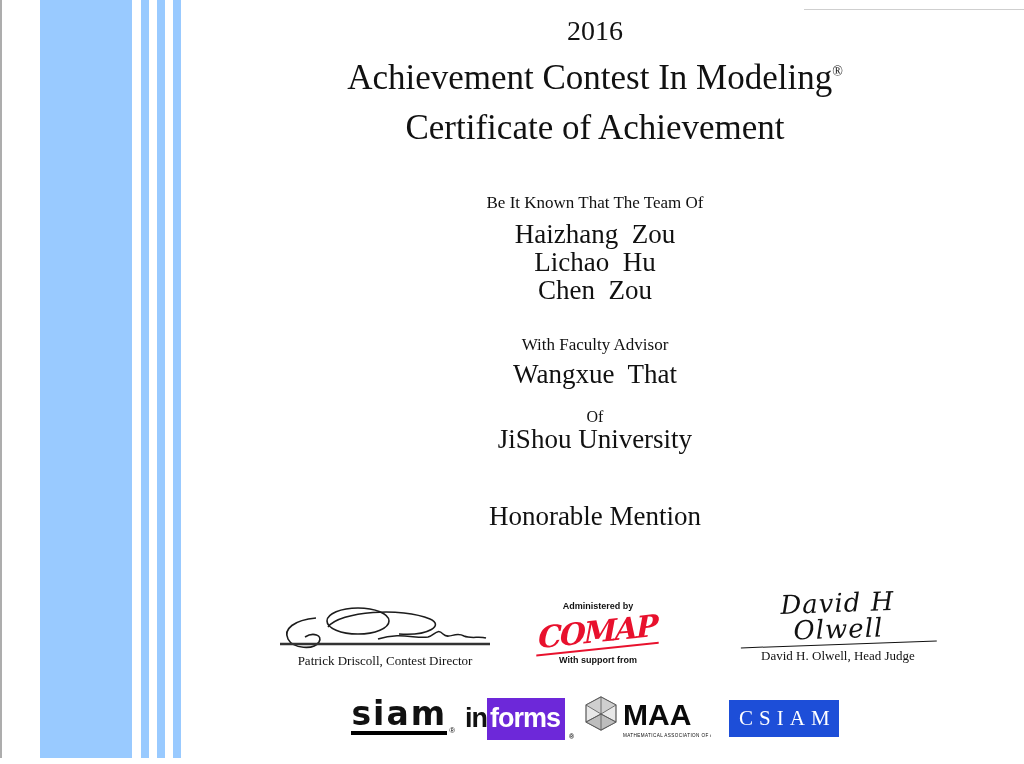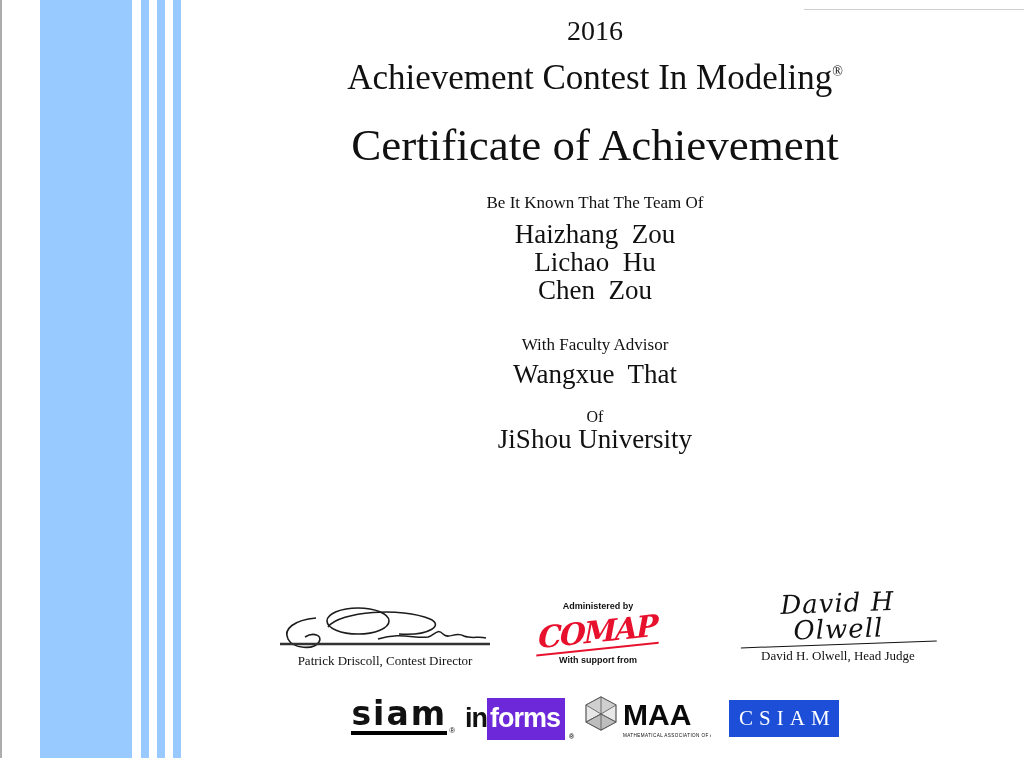--- a/index.html
+++ b/index.html
@@ -13,21 +13,21 @@
   .stripe { position:absolute; top:0; height:758px; }
   .stripe.band { left:40px; width:92px; }
   .stripe.s1 { left:141px; width:8px; }
   .stripe.s2 { left:157px; width:8px; }
   .stripe.s3 { left:173px; width:8px; }
 
   .cline { position:absolute; left:190px; width:810px; text-align:center; line-height:1.05; }
   .year        { top:16px;  font-size:28px; }
   .title       { top:60px;  font-size:35px; }
   .title sup   { font-size:14px; vertical-align:super; }
-  .subtitle    { top:110px; font-size:45px;margin-top:12px; }
+  .subtitle    { top:110px; font-size:35px; }
   .small-label { font-size:17px; }
   .big-line    { font-size:27px; white-space:pre; }
   .be-known    { top:194px; }
   .name1       { top:220px; }
   .name2       { top:248px; }
   .name3       { top:276px; }
   .adv-label   { top:336px; }
   .advisor     { top:360px; }
   .of-label    { top:409px; font-size:16px; }
   .institution { top:425px; }
@@ -94,20 +94,21 @@
   <div class="cline big-line name1">Haizhang  Zou</div>
   <div class="cline big-line name2">Lichao  Hu</div>
   <div class="cline big-line name3">Chen  Zou</div>
 
   <div class="cline small-label adv-label">With Faculty Advisor</div>
   <div class="cline big-line advisor">Wangxue  That</div>
 
   <div class="cline of-label">Of</div>
   <div class="cline big-line institution">JiShou University</div>
 
+  <div class="cline big-line designation">Honorable Mention</div>
 
   <div class="sig-block sig-left">
     <svg width="214" height="54" viewBox="0 0 214 54">
       <path d="M38,22 C16,24 5,33 10,43 C15,53 36,54 41,46 C45,39 35,36 27,41" fill="none" stroke="#1c1c1c" stroke-width="1.6"></path>
       <ellipse cx="80" cy="25" rx="31" ry="13" fill="none" stroke="#1c1c1c" stroke-width="1.6"></ellipse>
       <path d="M50,31 C62,15 124,11 152,23 C166,29 152,40 121,38" fill="none" stroke="#1c1c1c" stroke-width="1.6"></path>
       <path d="M100,43 C122,36 138,43 150,41 C157,39 159,32 165,38 C171,44 177,35 186,40 C193,43 201,40 208,42" fill="none" stroke="#1c1c1c" stroke-width="1.5"></path>
       <line x1="2" y1="48" x2="212" y2="48" stroke="#333" stroke-width="2.5"></line>
     </svg>
     <div class="sig-caption">Patrick Driscoll, Contest Director</div>

